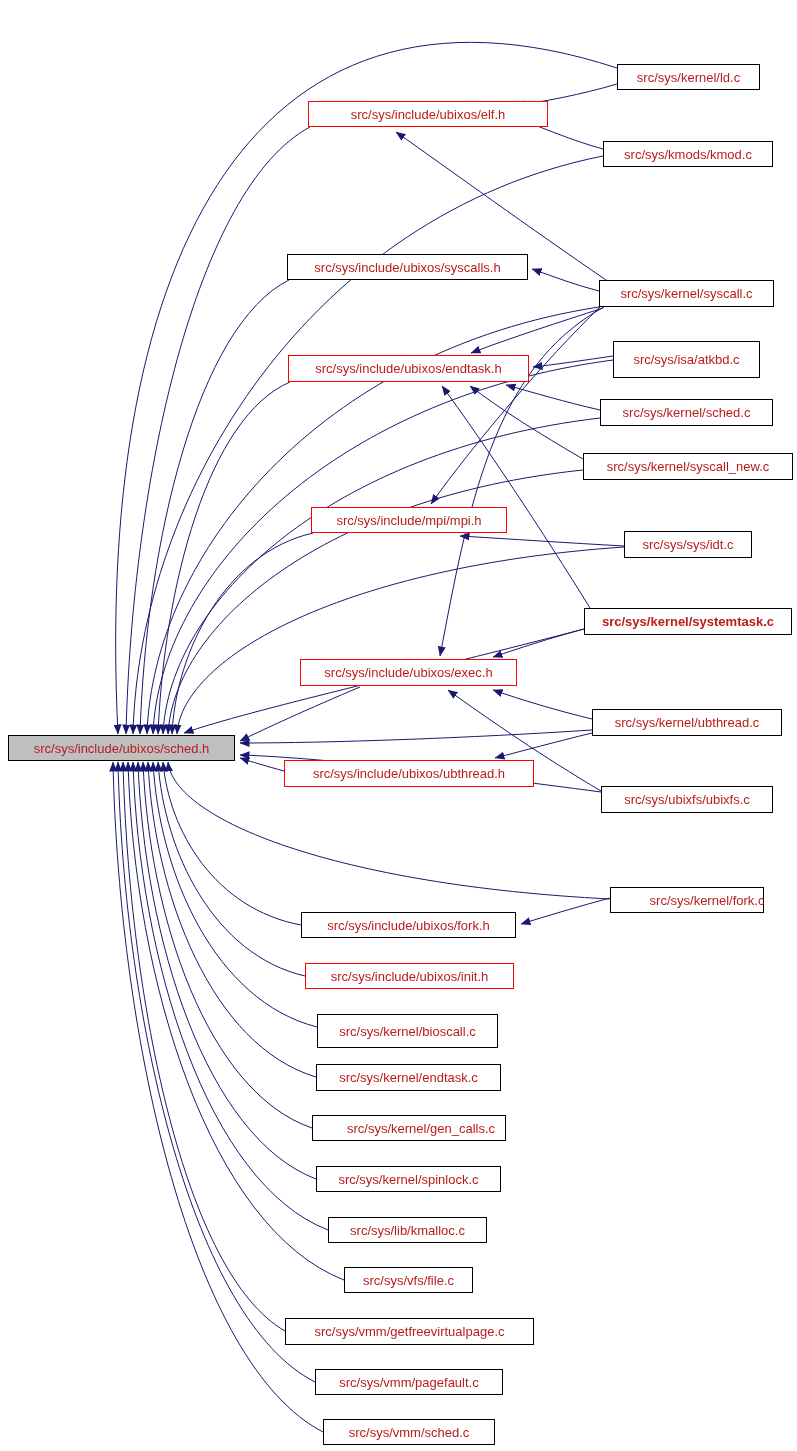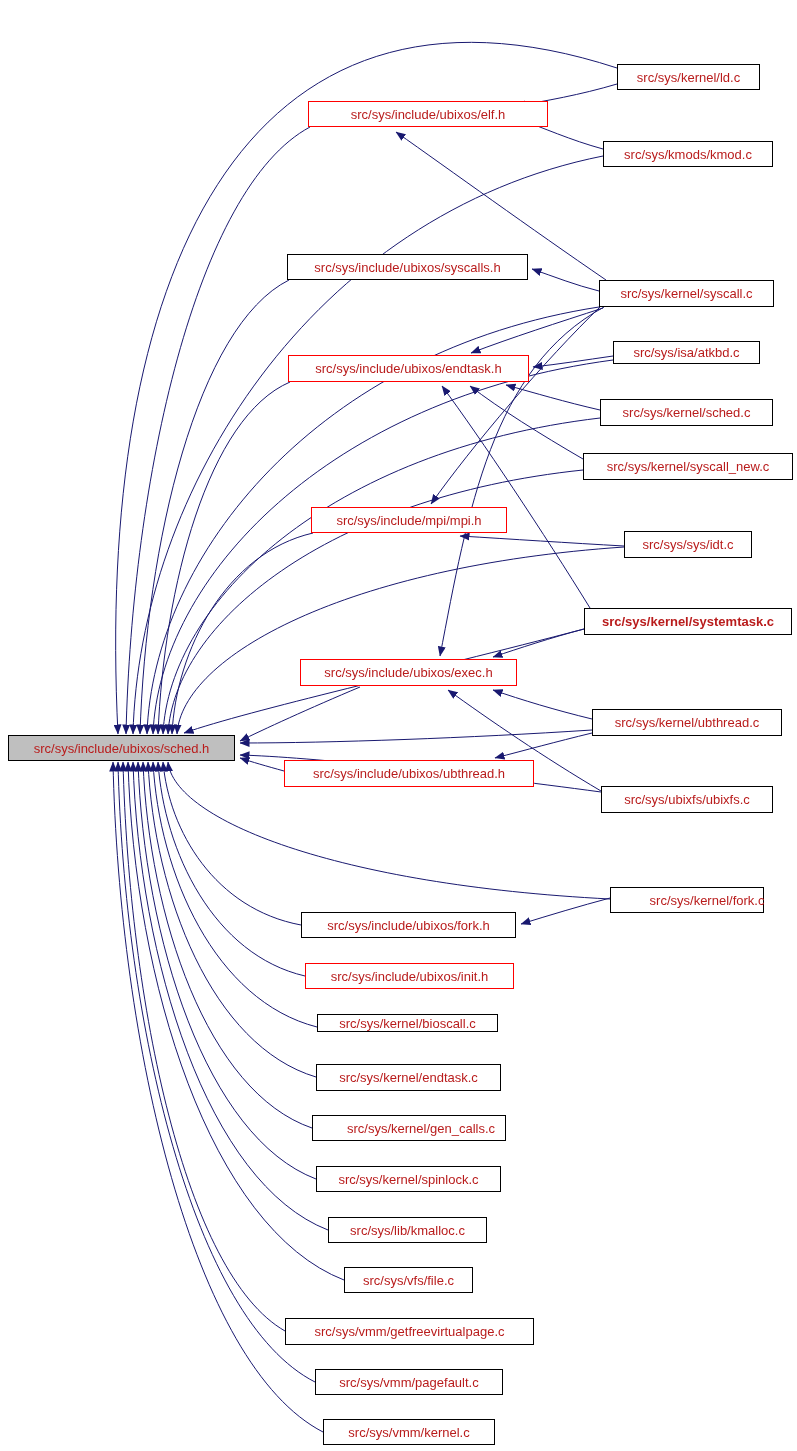--- a/index.html
+++ b/index.html
@@ -81,21 +81,21 @@
       </div>
       <div class="gnode" style="left: 603px; top: 141px; width: 170px; height: 26px;">
         <span>src/sys/kmods/kmod.c</span>
       </div>
       <div class="gnode" style="left: 287px; top: 254px; width: 241px; height: 26px;">
         <span>src/sys/include/ubixos/syscalls.h</span>
       </div>
       <div class="gnode" style="left: 599px; top: 280px; width: 175px; height: 27px;">
         <span>src/sys/kernel/syscall.c</span>
       </div>
-      <div class="gnode" style="left: 613px; top: 341px; width: 147px; height: 23px;">
+      <div class="gnode" style="left: 613px; top: 341px; width: 147px; height: 37px;">
         <span>src/sys/isa/atkbd.c</span>
       </div>
       <div class="gnode red" style="left: 288px; top: 355px; width: 241px; height: 27px;">
         <span>src/sys/include/ubixos/endtask.h</span>
       </div>
       <div class="gnode" style="left: 600px; top: 399px; width: 173px; height: 27px;">
         <span>src/sys/kernel/sched.c</span>
       </div>
       <div class="gnode" style="left: 583px; top: 453px; width: 210px; height: 27px;">
         <span>src/sys/kernel/syscall_new.c</span>
@@ -123,21 +123,21 @@
       </div>
       <div class="gnode" style="left: 610px; top: 887px; width: 154px; height: 26px; padding-left: 40px;">
         <span>src/sys/kernel/fork.c</span>
       </div>
       <div class="gnode" style="left: 301px; top: 912px; width: 215px; height: 26px;">
         <span>src/sys/include/ubixos/fork.h</span>
       </div>
       <div class="gnode red" style="left: 305px; top: 963px; width: 209px; height: 26px;">
         <span>src/sys/include/ubixos/init.h</span>
       </div>
-      <div class="gnode" style="left: 317px; top: 1014px; width: 181px; height: 18px;">
+      <div class="gnode" style="left: 317px; top: 1014px; width: 181px; height: 34px;">
         <span>src/sys/kernel/bioscall.c</span>
       </div>
       <div class="gnode" style="left: 316px; top: 1064px; width: 185px; height: 27px;">
         <span>src/sys/kernel/endtask.c</span>
       </div>
       <div class="gnode" style="left: 312px; top: 1115px; width: 194px; height: 26px; padding-left: 24px;">
         <span>src/sys/kernel/gen_calls.c</span>
       </div>
       <div class="gnode" style="left: 316px; top: 1166px; width: 185px; height: 26px;">
         <span>src/sys/kernel/spinlock.c</span>
@@ -148,16 +148,16 @@
       <div class="gnode" style="left: 344px; top: 1267px; width: 129px; height: 26px;">
         <span>src/sys/vfs/file.c</span>
       </div>
       <div class="gnode" style="left: 285px; top: 1318px; width: 249px; height: 27px;">
         <span>src/sys/vmm/getfreevirtualpage.c</span>
       </div>
       <div class="gnode" style="left: 315px; top: 1369px; width: 188px; height: 26px;">
         <span>src/sys/vmm/pagefault.c</span>
       </div>
       <div class="gnode" style="left: 323px; top: 1419px; width: 172px; height: 26px;">
-        <span>src/sys/vmm/kernel.c</span>
+        <span>src/sys/vmm/sched.c</span>
       </div>
     </div>
 </div>
 
 </body></html>

